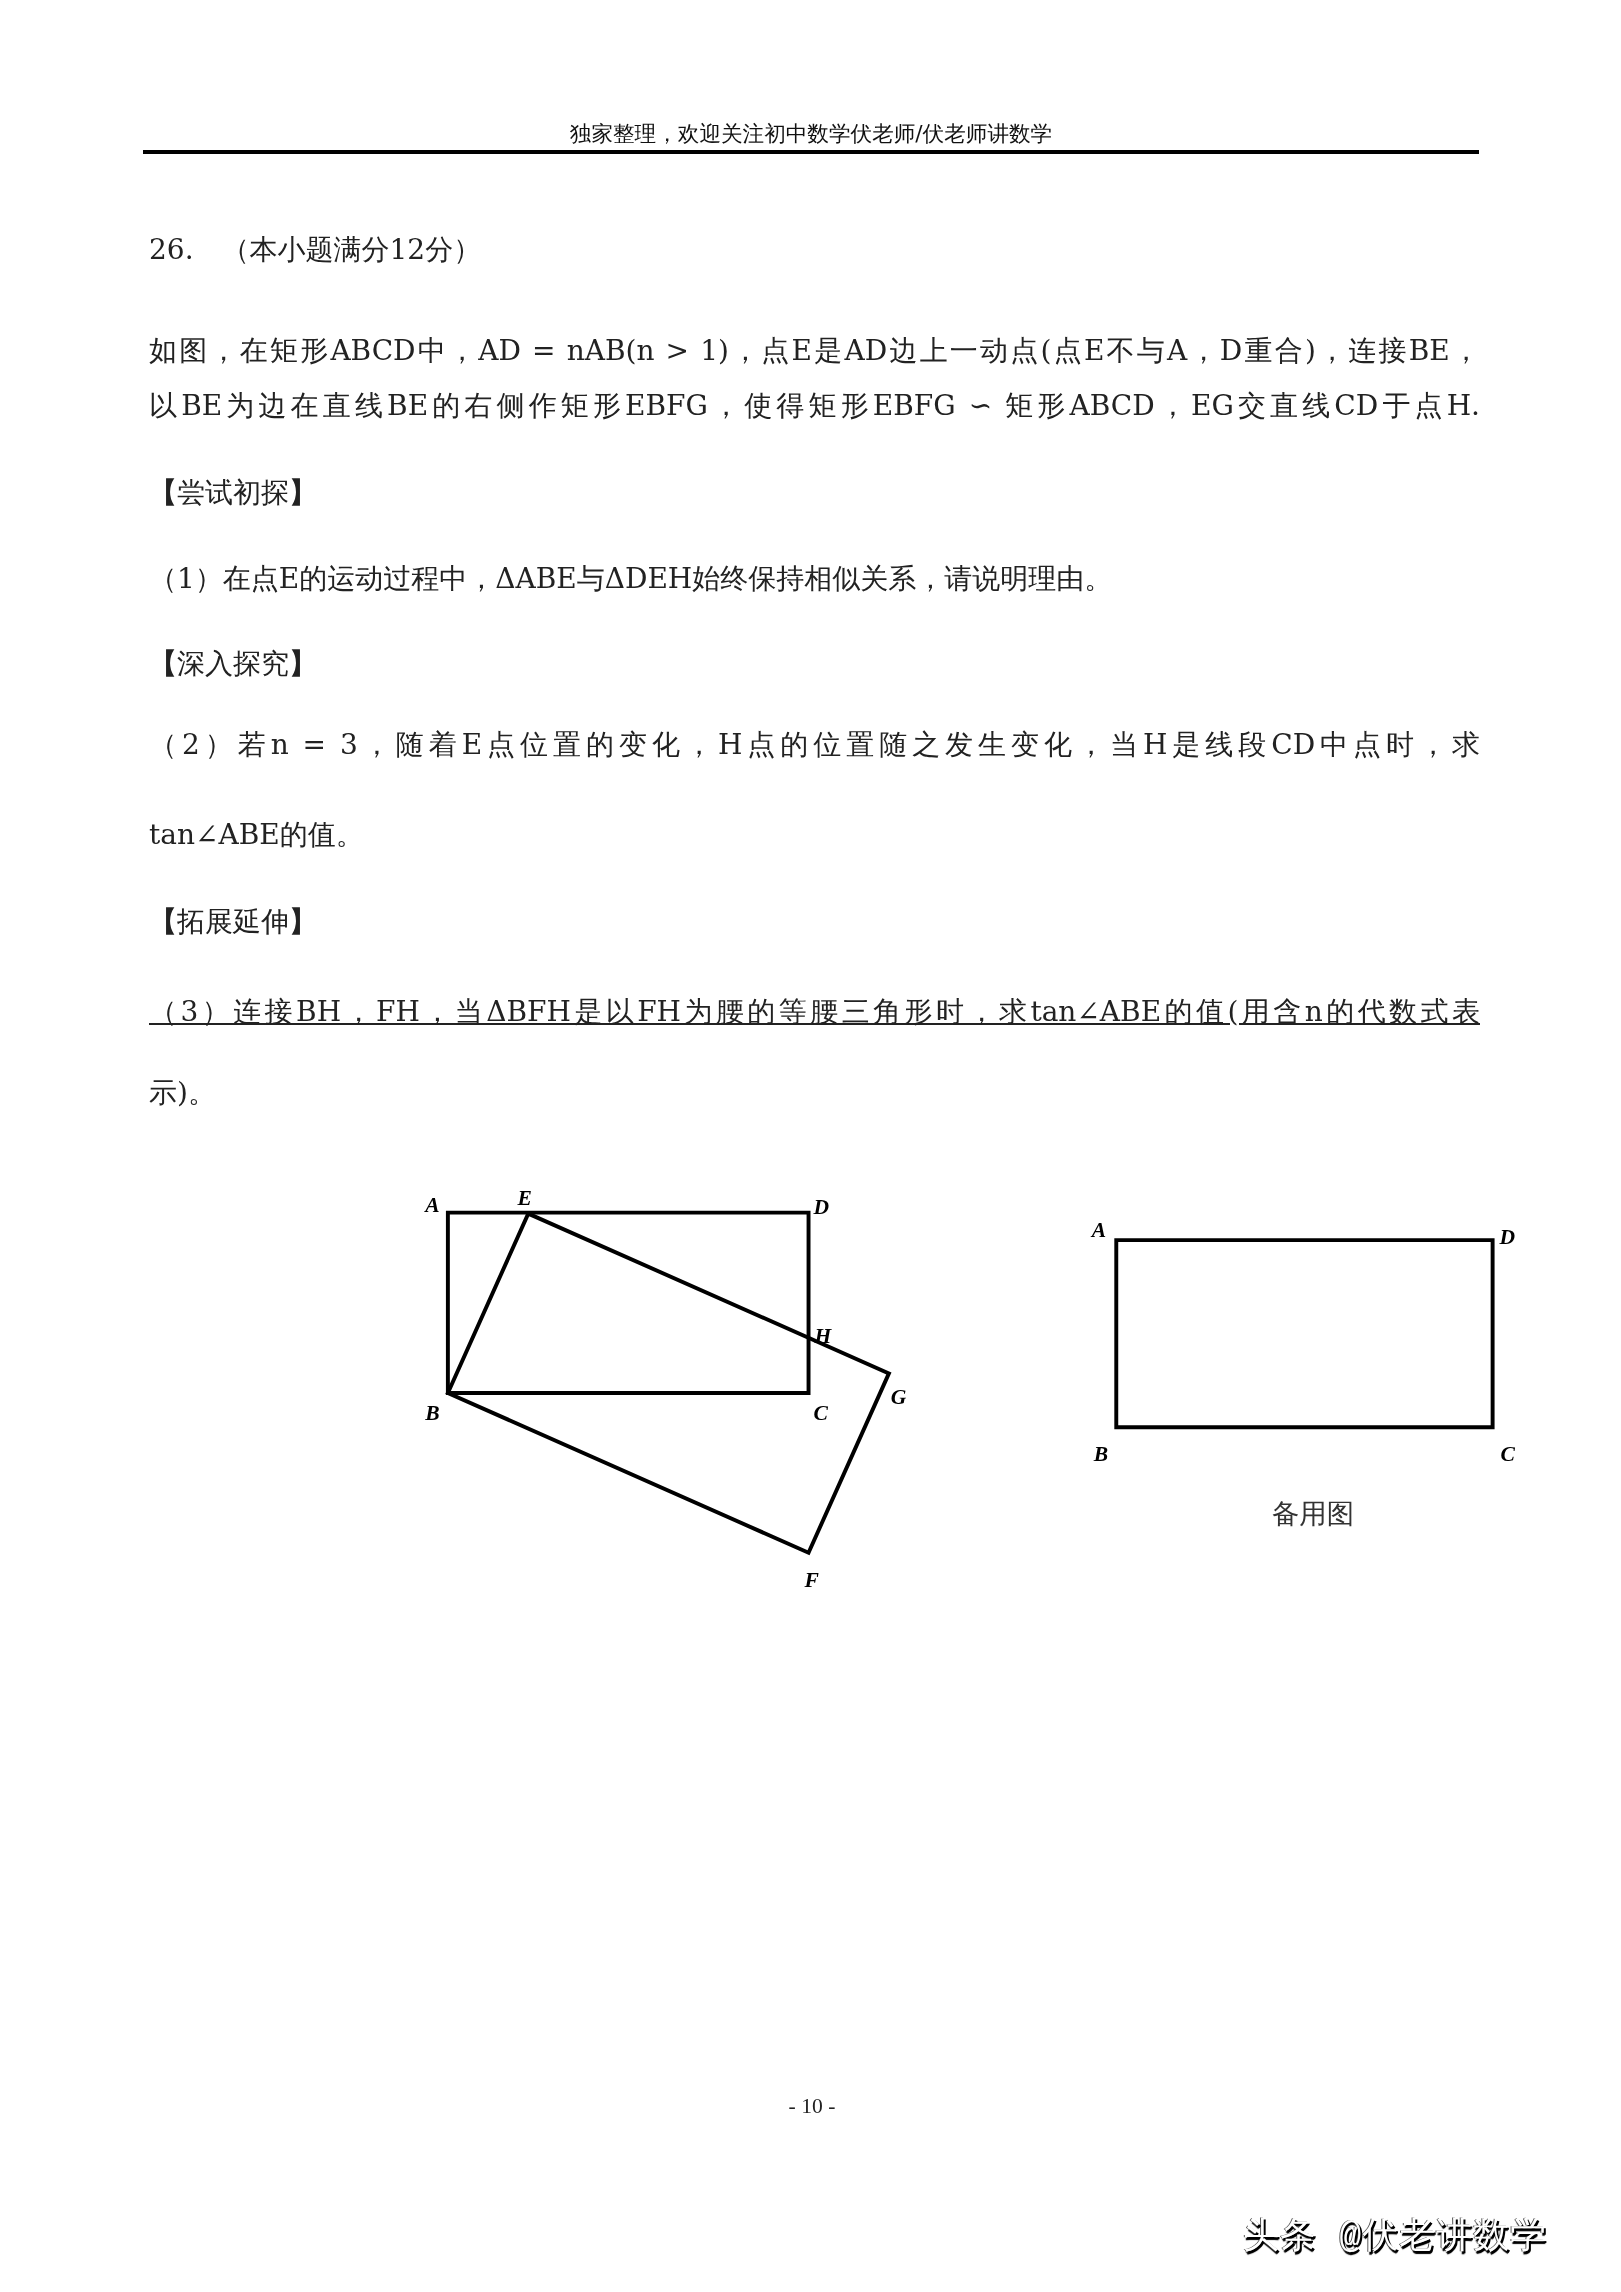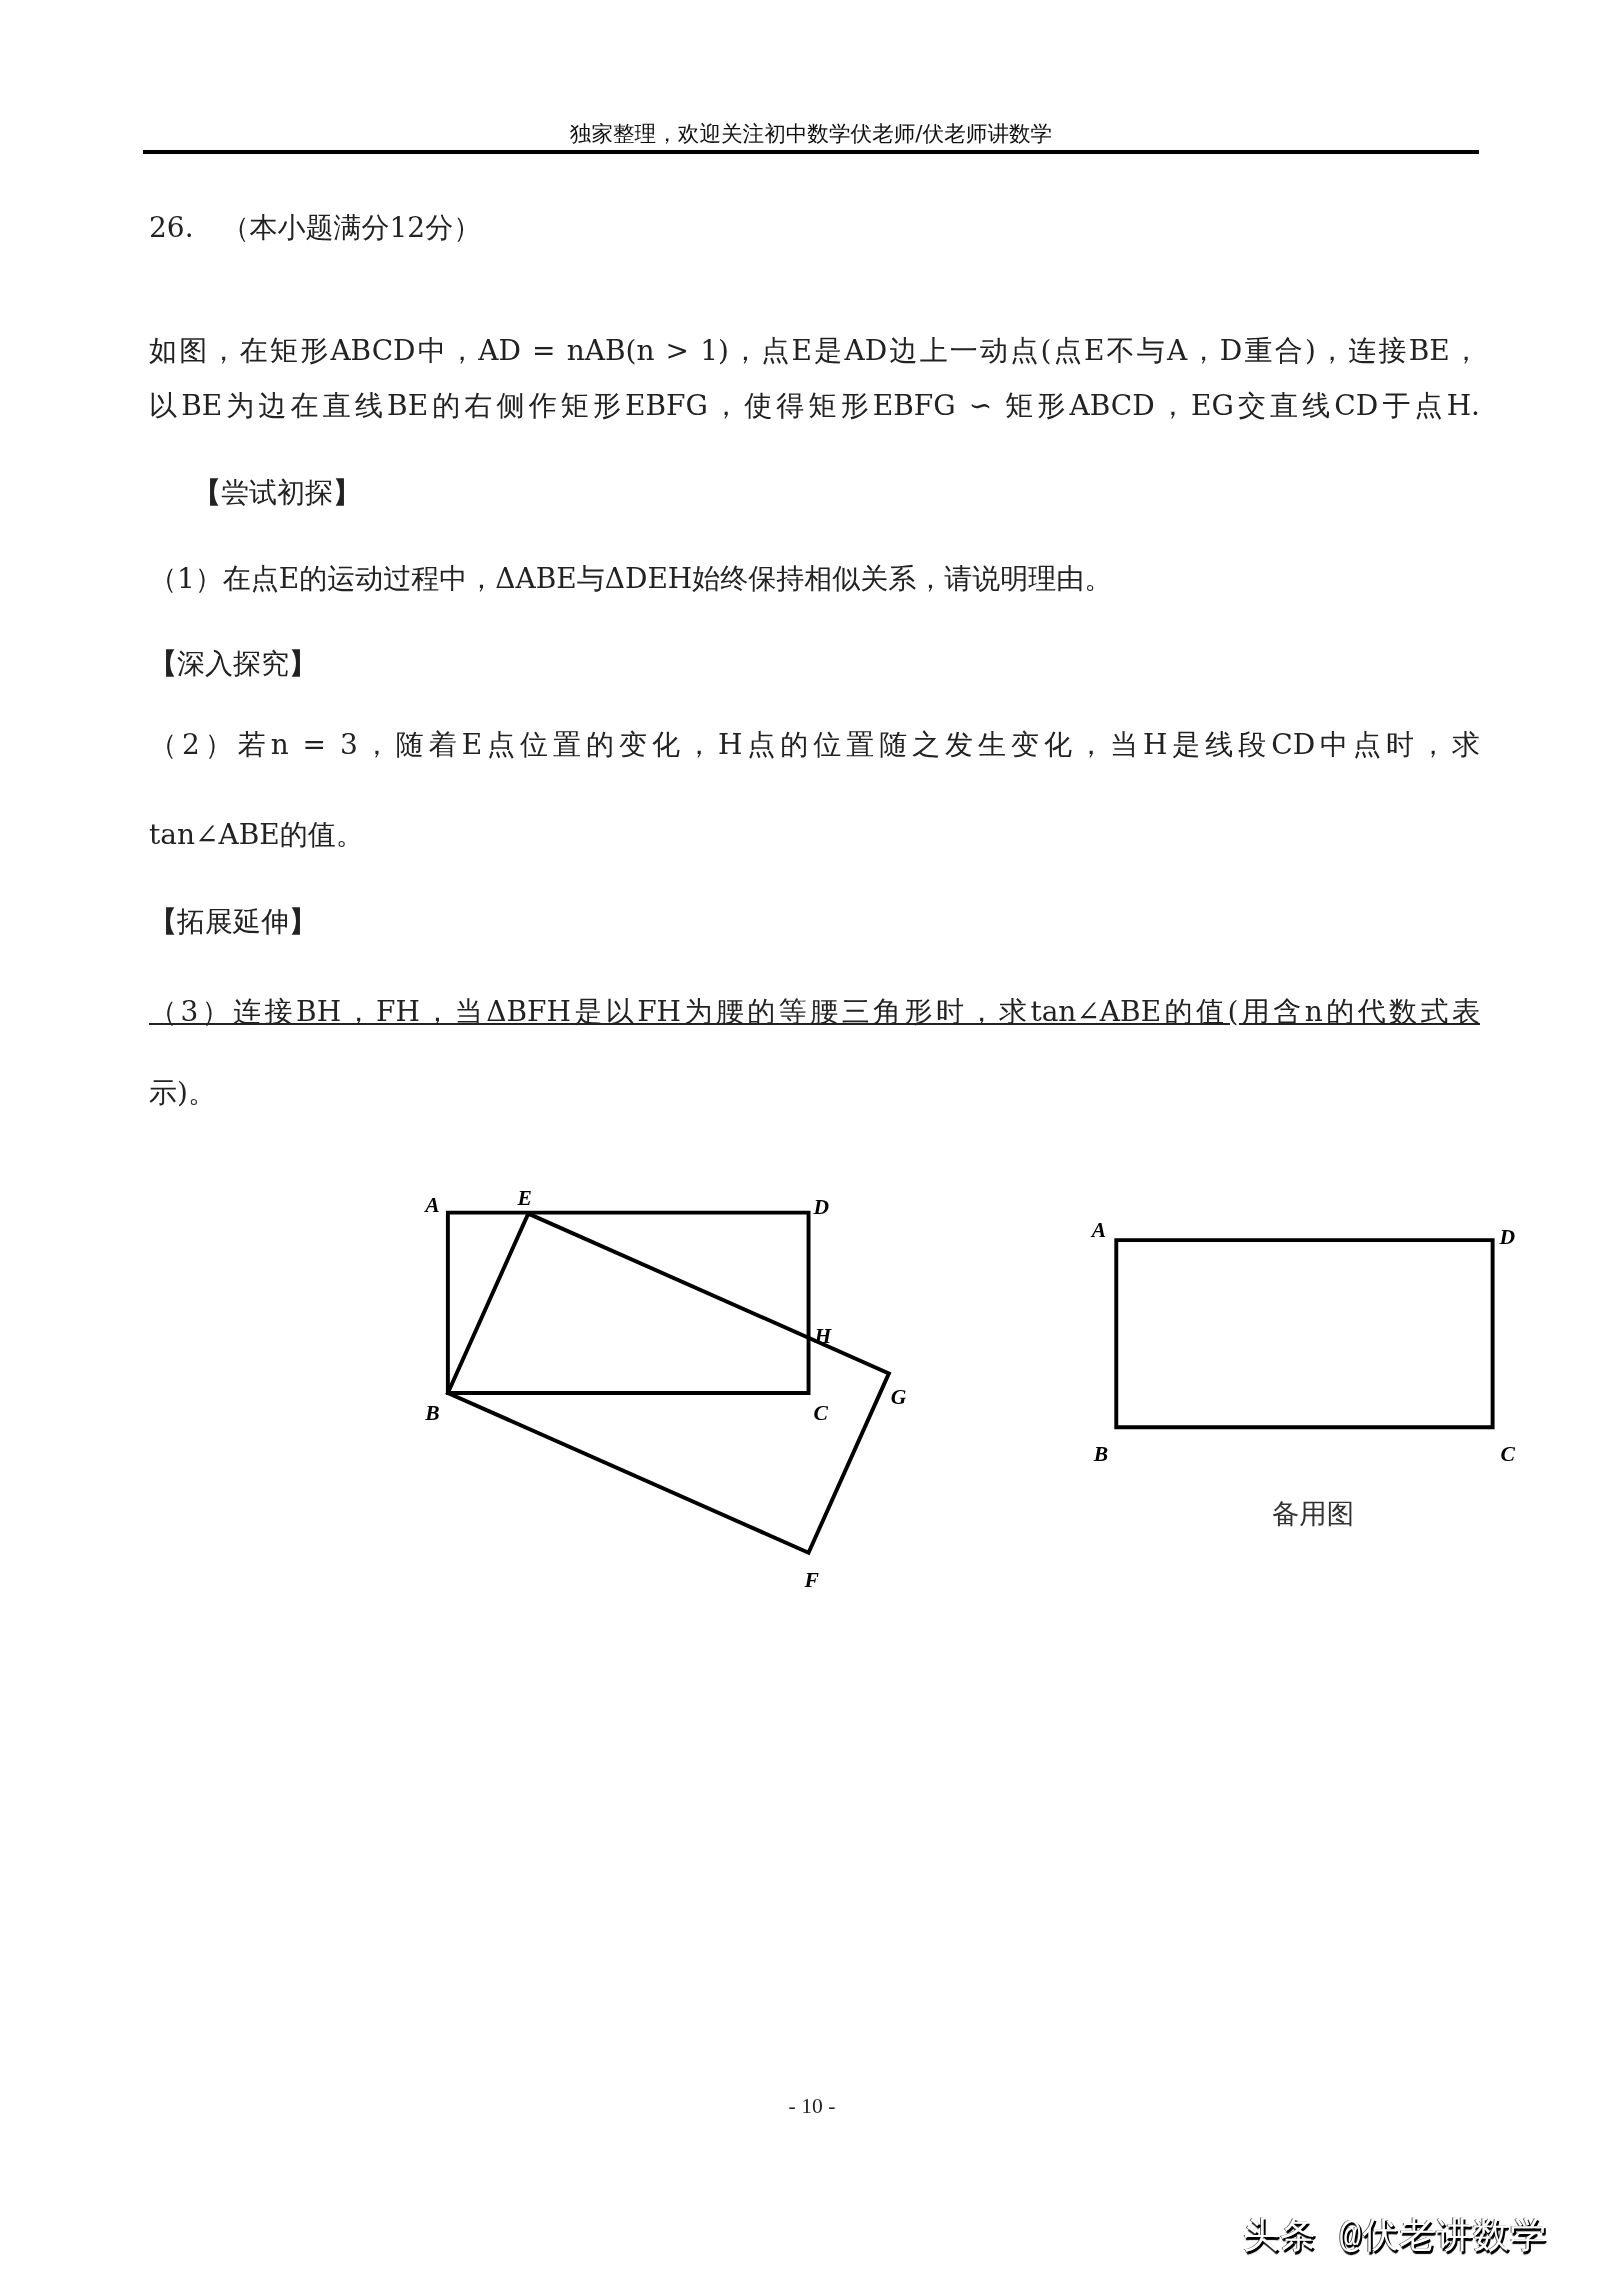--- a/index.html
+++ b/index.html
@@ -22,26 +22,26 @@
   .watermark { position: absolute; left: 1243px; top: 2211px; font-family: Liberation Mono, monospace;
                font-size: 36px; color: #ffffff; white-space: nowrap; letter-spacing: 1px;
                text-shadow: 2px 2px 0 #000, -1px 0 0 #555, 1px 2.9px 1px #000; }
 </style>
 </head>
 <body>
 
 <div class="page-header">独家整理，欢迎关注初中数学伏老师/伏老师讲数学</div>
 <div class="header-rule"></div>
 
-<div class="line" style="top:208px;">26.　（本小题满分12分）</div>
+<div class="line" style="top:230px;">26.　（本小题满分12分）</div>
 
 <div class="line justify" style="top:304px;margin-top:27px;">如图，在矩形ABCD中，AD = nAB(n &gt; 1)，点E是AD边上一动点(点E不与A，D重合)，连接BE，</div>
 <div class="line justify" style="top:386px;">以BE为边在直线BE的右侧作矩形EBFG，使得矩形EBFG ∽ 矩形ABCD，EG交直线CD于点H.</div>
 
-<div class="line section" style="top:473px;margin-left:44px;">
+<div class="line section" style="top:473px;">
   <span class="br">【</span><span>尝试初探</span><span class="br">】</span>
 </div>
 <div class="line" style="top:559px;">（1）在点E的运动过程中，ΔABE与ΔDEH始终保持相似关系，请说明理由。</div>
 
 <div class="line section" style="top:644px;">
   <span class="br">【</span><span>深入探究</span><span class="br">】</span>
 </div>
 <div class="line justify" style="top:725px;">（2）若n = 3，随着E点位置的变化，H点的位置随之发生变化，当H是线段CD中点时，求</div>
 <div class="line" style="top:815px;">tan∠ABE的值。</div>
 

